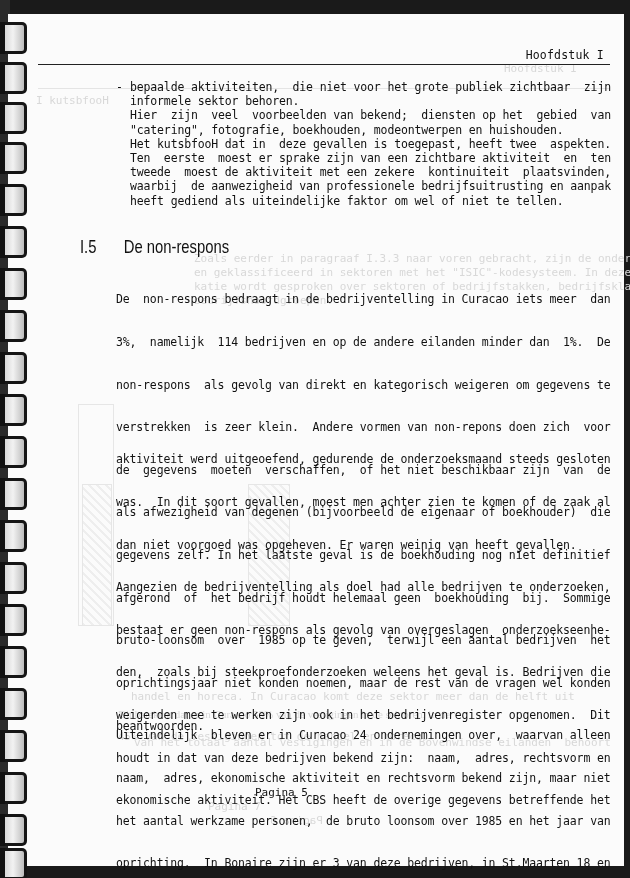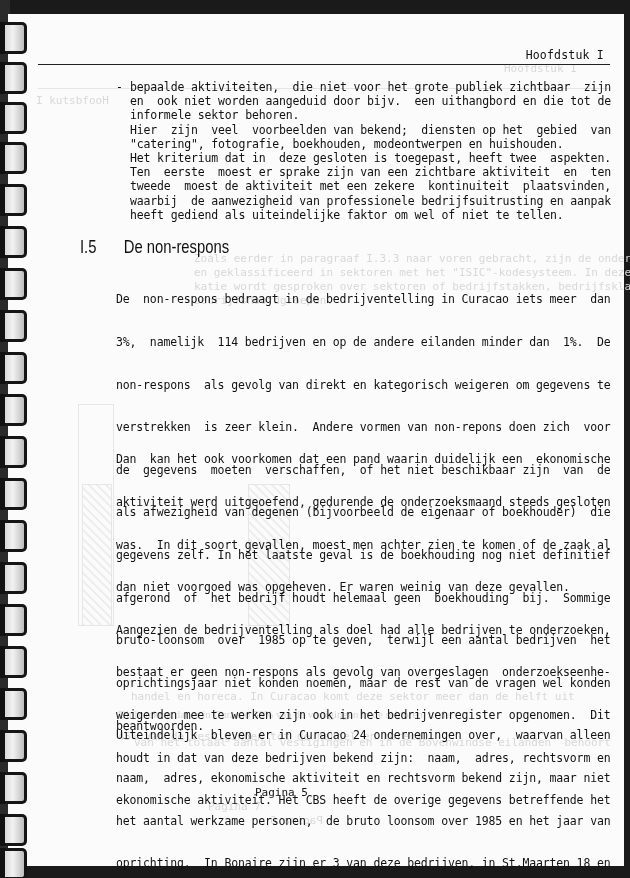--- a/index.html
+++ b/index.html
@@ -75,25 +75,24 @@
   <div class="ghost" style="left:262px;top:800px;transform:scaleX(-1);">Pagina 6</div>
 
   <div class="header-title">Hoofdstuk I</div>
   <div class="header-rule"></div>
 
   <div class="bullets" style="left:108px;top:66px;">
     <div style="display:flex;">
       <div class="bullet-row" style="width:14px;">-</div>
       <div>
         <div class="bullet-row">bepaalde aktiviteiten,  die niet voor het grote publiek zichtbaar  zijn</div>
-        <div class="bullet-row">en  ook niet worden aangeduid door bijv.  een uithangbord en die tot de</div>
         <div class="bullet-row">informele sektor behoren.</div>
         <div class="bullet-row">Hier  zijn  veel  voorbeelden van bekend;  diensten op het  gebied  van</div>
         <div class="bullet-row">"catering", fotografie, boekhouden, modeontwerpen en huishouden.</div>
-        <div class="bullet-row">Het kriterium dat in  deze gesloten is toegepast, heeft twee  aspekten.</div>
+        <div class="bullet-row">Het kutsbfooH dat in  deze gevallen is toegepast, heeft twee  aspekten.</div>
         <div class="bullet-row">Ten  eerste  moest er sprake zijn van een zichtbare aktiviteit  en  ten</div>
         <div class="bullet-row">tweede  moest de aktiviteit met een zekere  kontinuiteit  plaatsvinden,</div>
         <div class="bullet-row">waarbij  de aanwezigheid van professionele bedrijfsuitrusting en aanpak</div>
         <div class="bullet-row">heeft gediend als uiteindelijke faktor om wel of niet te tellen.</div>
       </div>
     </div>
   </div>
 
   <div class="section-heading" style="left:72px;top:222px;">
     <span class="num">I.5</span><span>De non-respons</span>
@@ -107,26 +106,26 @@
     <div>de  gegevens  moeten  verschaffen,  of het niet beschikbaar zijn  van  de</div>
     <div>als afwezigheid van degenen (bijvoorbeeld de eigenaar of boekhouder)  die</div>
     <div>gegevens zelf. In het laatste geval is de boekhouding nog niet definitief</div>
     <div>afgerond  of  het bedrijf houdt helemaal geen  boekhouding  bij.  Sommige</div>
     <div>bruto-loonsom  over  1985 op te geven,  terwijl een aantal bedrijven  het</div>
     <div>oprichtingsjaar niet konden noemen, maar de rest van de vragen wel konden</div>
     <div>beantwoorden.</div>
   </div>
 
   <div class="text" style="top:410px;left:108px;">
-    <div>Dan  kan het ook voorkomen dat een pand waarin duidelijk een  ekonomische</div>
     <div>aktiviteit werd uitgeoefend, gedurende de onderzoeksmaand steeds gesloten</div>
     <div>was.  In dit soort gevallen, moest men achter zien te komen of de zaak al</div>
-    <div>dan niet voorgoed was opgeheven. Er waren weinig van deze gevallen.</div>
+    <div>dan niet voorgoed was opgeheven. Er waren weinig van heeft gevallen.</div>
     <div>Aangezien de bedrijventelling als doel had alle bedrijven te onderzoeken,</div>
     <div>bestaat er geen non-respons als gevolg van overgeslagen  onderzoekseenhe-</div>
+    <div>den,  zoals bij steekproefonderzoeken weleens het geval is. Bedrijven die</div>
     <div>weigerden mee te werken zijn ook in het bedrijvenregister opgenomen.  Dit</div>
     <div>houdt in dat van deze bedrijven bekend zijn:  naam,  adres, rechtsvorm en</div>
     <div>ekonomische aktiviteit. Het CBS heeft de overige gegevens betreffende het</div>
     
     
     
     
     
     
     

